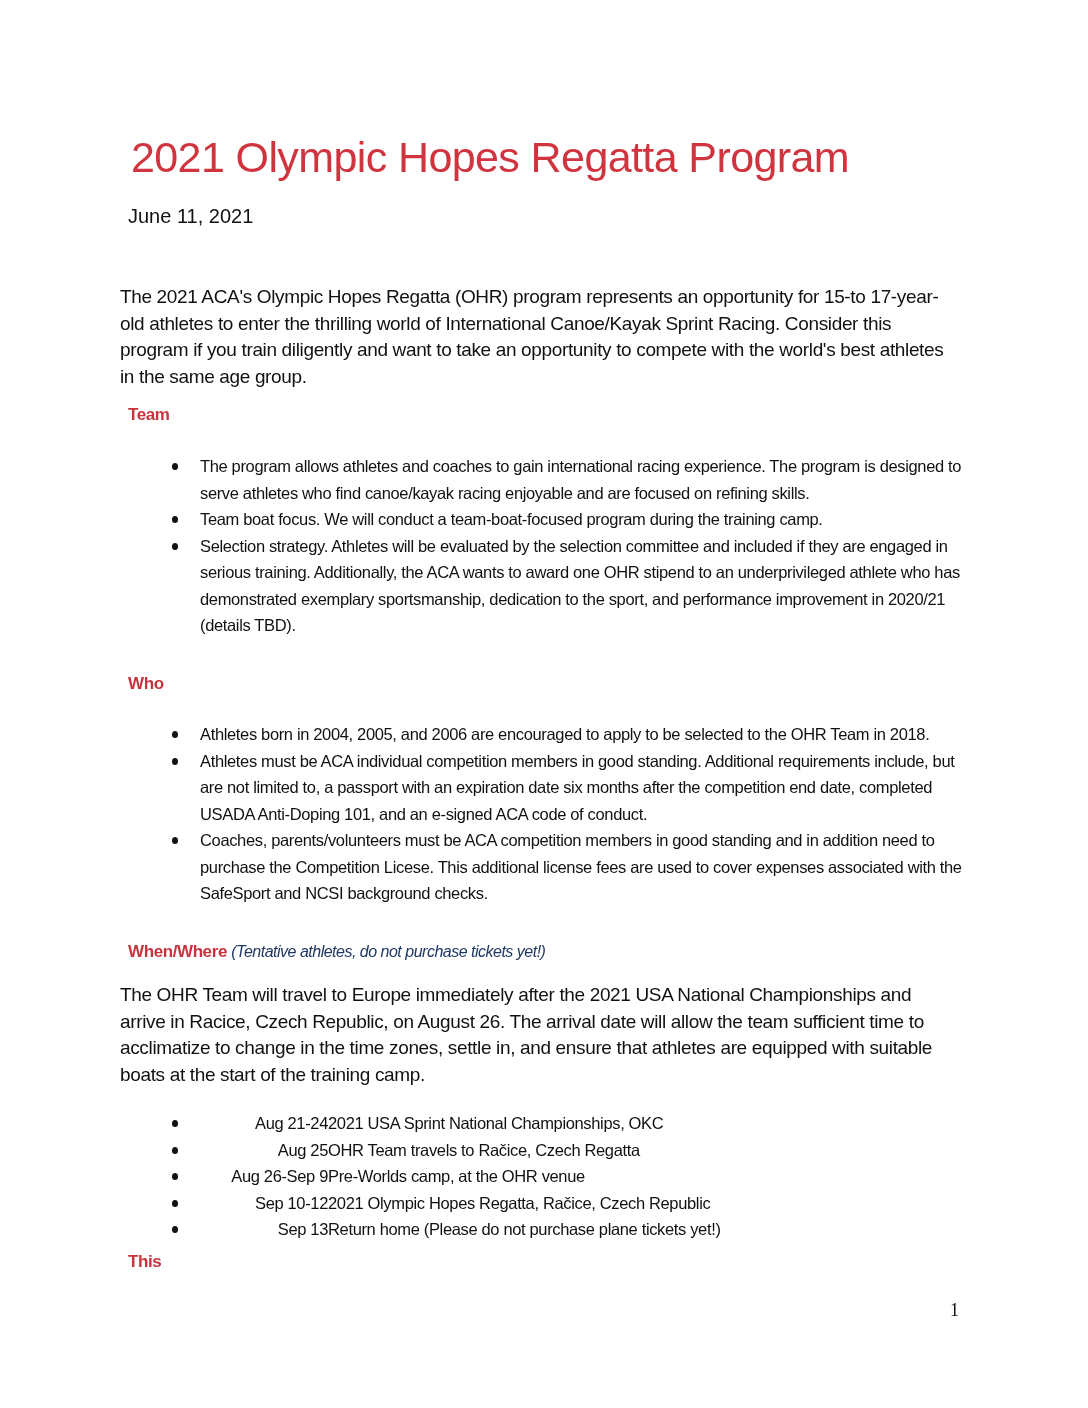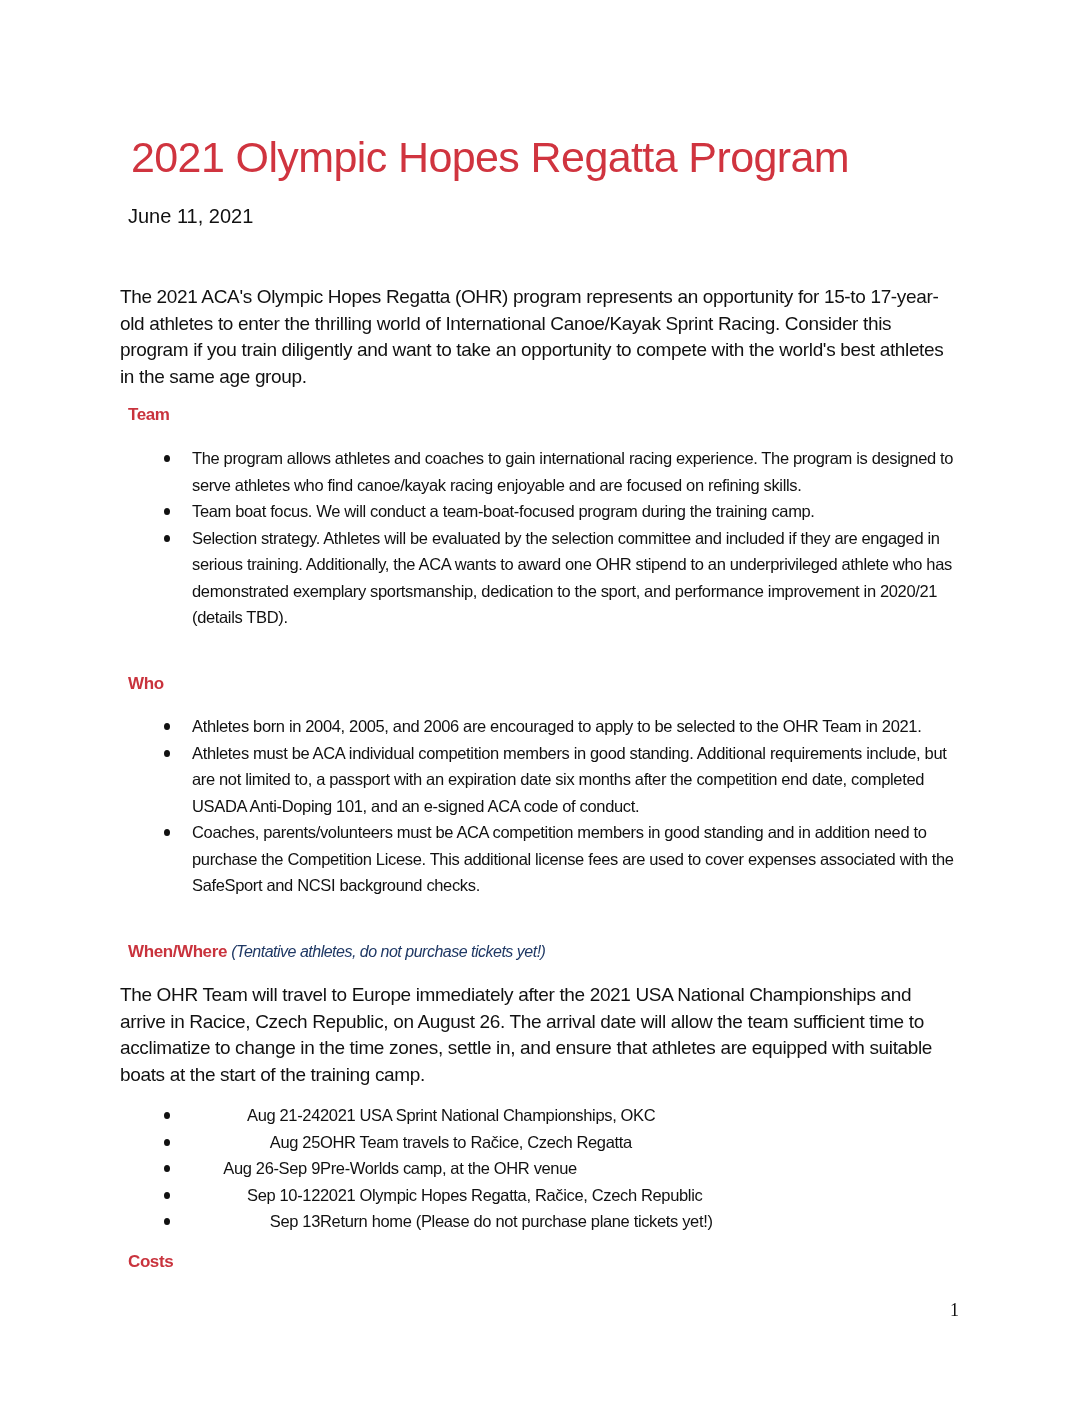--- a/index.html
+++ b/index.html
@@ -17,21 +17,21 @@
     .para {
       position: absolute; left: 120px; width: 840px; font-size: 19px;
       line-height: 26.5px; letter-spacing: -0.35px; margin: 0;
     }
     .heading {
       position: absolute; left: 128px; font-size: 17px; font-weight: bold;
       color: #c9333d; letter-spacing: -0.4px; margin: 0;
     }
     .heading-note { font-weight: normal; font-style: italic; color: #1f3864; font-size: 16px; letter-spacing: -0.5px; }
     ul.bullets {
-      position: absolute; left: 128px; width: 840px; margin: 0; padding: 0; list-style: none;
+      position: absolute; left: 128px; width: 840px; margin: 8px; padding: 0; list-style: none;
       font-size: 16.5px; line-height: 26.5px; letter-spacing: -0.35px;
     }
     ul.bullets li { position: relative; padding-left: 64px; }
     ul.bullets li::before {
       content: ""; position: absolute; left: 36px; top: 10px; width: 6px; height: 7px;
       border-radius: 50%; background: #111;
     }
     .sched li { display: flex; text-align: right; }
     .sched .d { width: 128px; flex: none; }
     .pagenum { position: absolute; left: 950px; top: 1300px; font-family: "Liberation Serif", serif; font-size: 18px; }
@@ -47,21 +47,21 @@
 
   <h2 class="heading" style="top:405px">Team</h2>
   <ul class="bullets" style="top:445px">
     <li>The program allows athletes and coaches to gain international racing experience. The program is designed to serve athletes who find canoe/kayak racing enjoyable and are focused on refining skills.</li>
     <li>Team boat focus. We will conduct a team-boat-focused program during the training camp.</li>
     <li>Selection strategy. Athletes will be evaluated by the selection committee and included if they are engaged in serious training. Additionally, the ACA wants to award one OHR stipend to an underprivileged athlete who has demonstrated exemplary sportsmanship, dedication to the sport, and performance improvement in 2020/21 (details TBD).</li>
   </ul>
 
   <h2 class="heading" style="top:674px">Who</h2>
   <ul class="bullets" style="top:713px">
-    <li>Athletes born in 2004, 2005, and 2006 are encouraged to apply to be selected to the OHR Team in 2021.</li>
+    <li>Athletes born in 2004, 2005, and 2006 are encouraged to apply to be selected to the OHR Team in 2018.</li>
     <li>Athletes must be ACA individual competition members in good standing. Additional requirements include, but are not limited to, a passport with an expiration date six months after the competition end date, completed USADA Anti-Doping 101, and an e-signed ACA code of conduct.</li>
     <li>Coaches, parents/volunteers must be ACA competition members in good standing and in addition need to purchase the Competition Licese. This additional license fees are used to cover expenses associated with the SafeSport and NCSI background checks.</li>
   </ul>
 
   <h2 class="heading" style="top:942px">
     <span>When/Where</span>
     <span class="heading-note">(Tentative athletes, do not purchase tickets yet!)</span>
   </h2>
   <p class="para" style="top:982px">The OHR Team will travel to Europe immediately after the 2021 USA National Championships and arrive in Racice, Czech Republic, on August 26. The arrival date will allow the team sufficient time to acclimatize to change in the time zones, settle in, and ensure that athletes are equipped with suitable boats at the start of the training camp.</p>
 
@@ -81,16 +81,16 @@
     <li>
         <span class="d">Sep 10-12</span>
         <span>2021 Olympic Hopes Regatta, Račice, Czech Republic</span>
       </li>
     <li>
         <span class="d">Sep 13</span>
         <span>Return home (Please do not purchase plane tickets yet!)</span>
       </li>
   </ul>
 
-  <h2 class="heading" style="top:1252px">Costs</h2>
+  <h2 class="heading" style="top:1252px">This</h2>
 
   <div class="pagenum">1</div>
 </div>
 
 </body></html>

